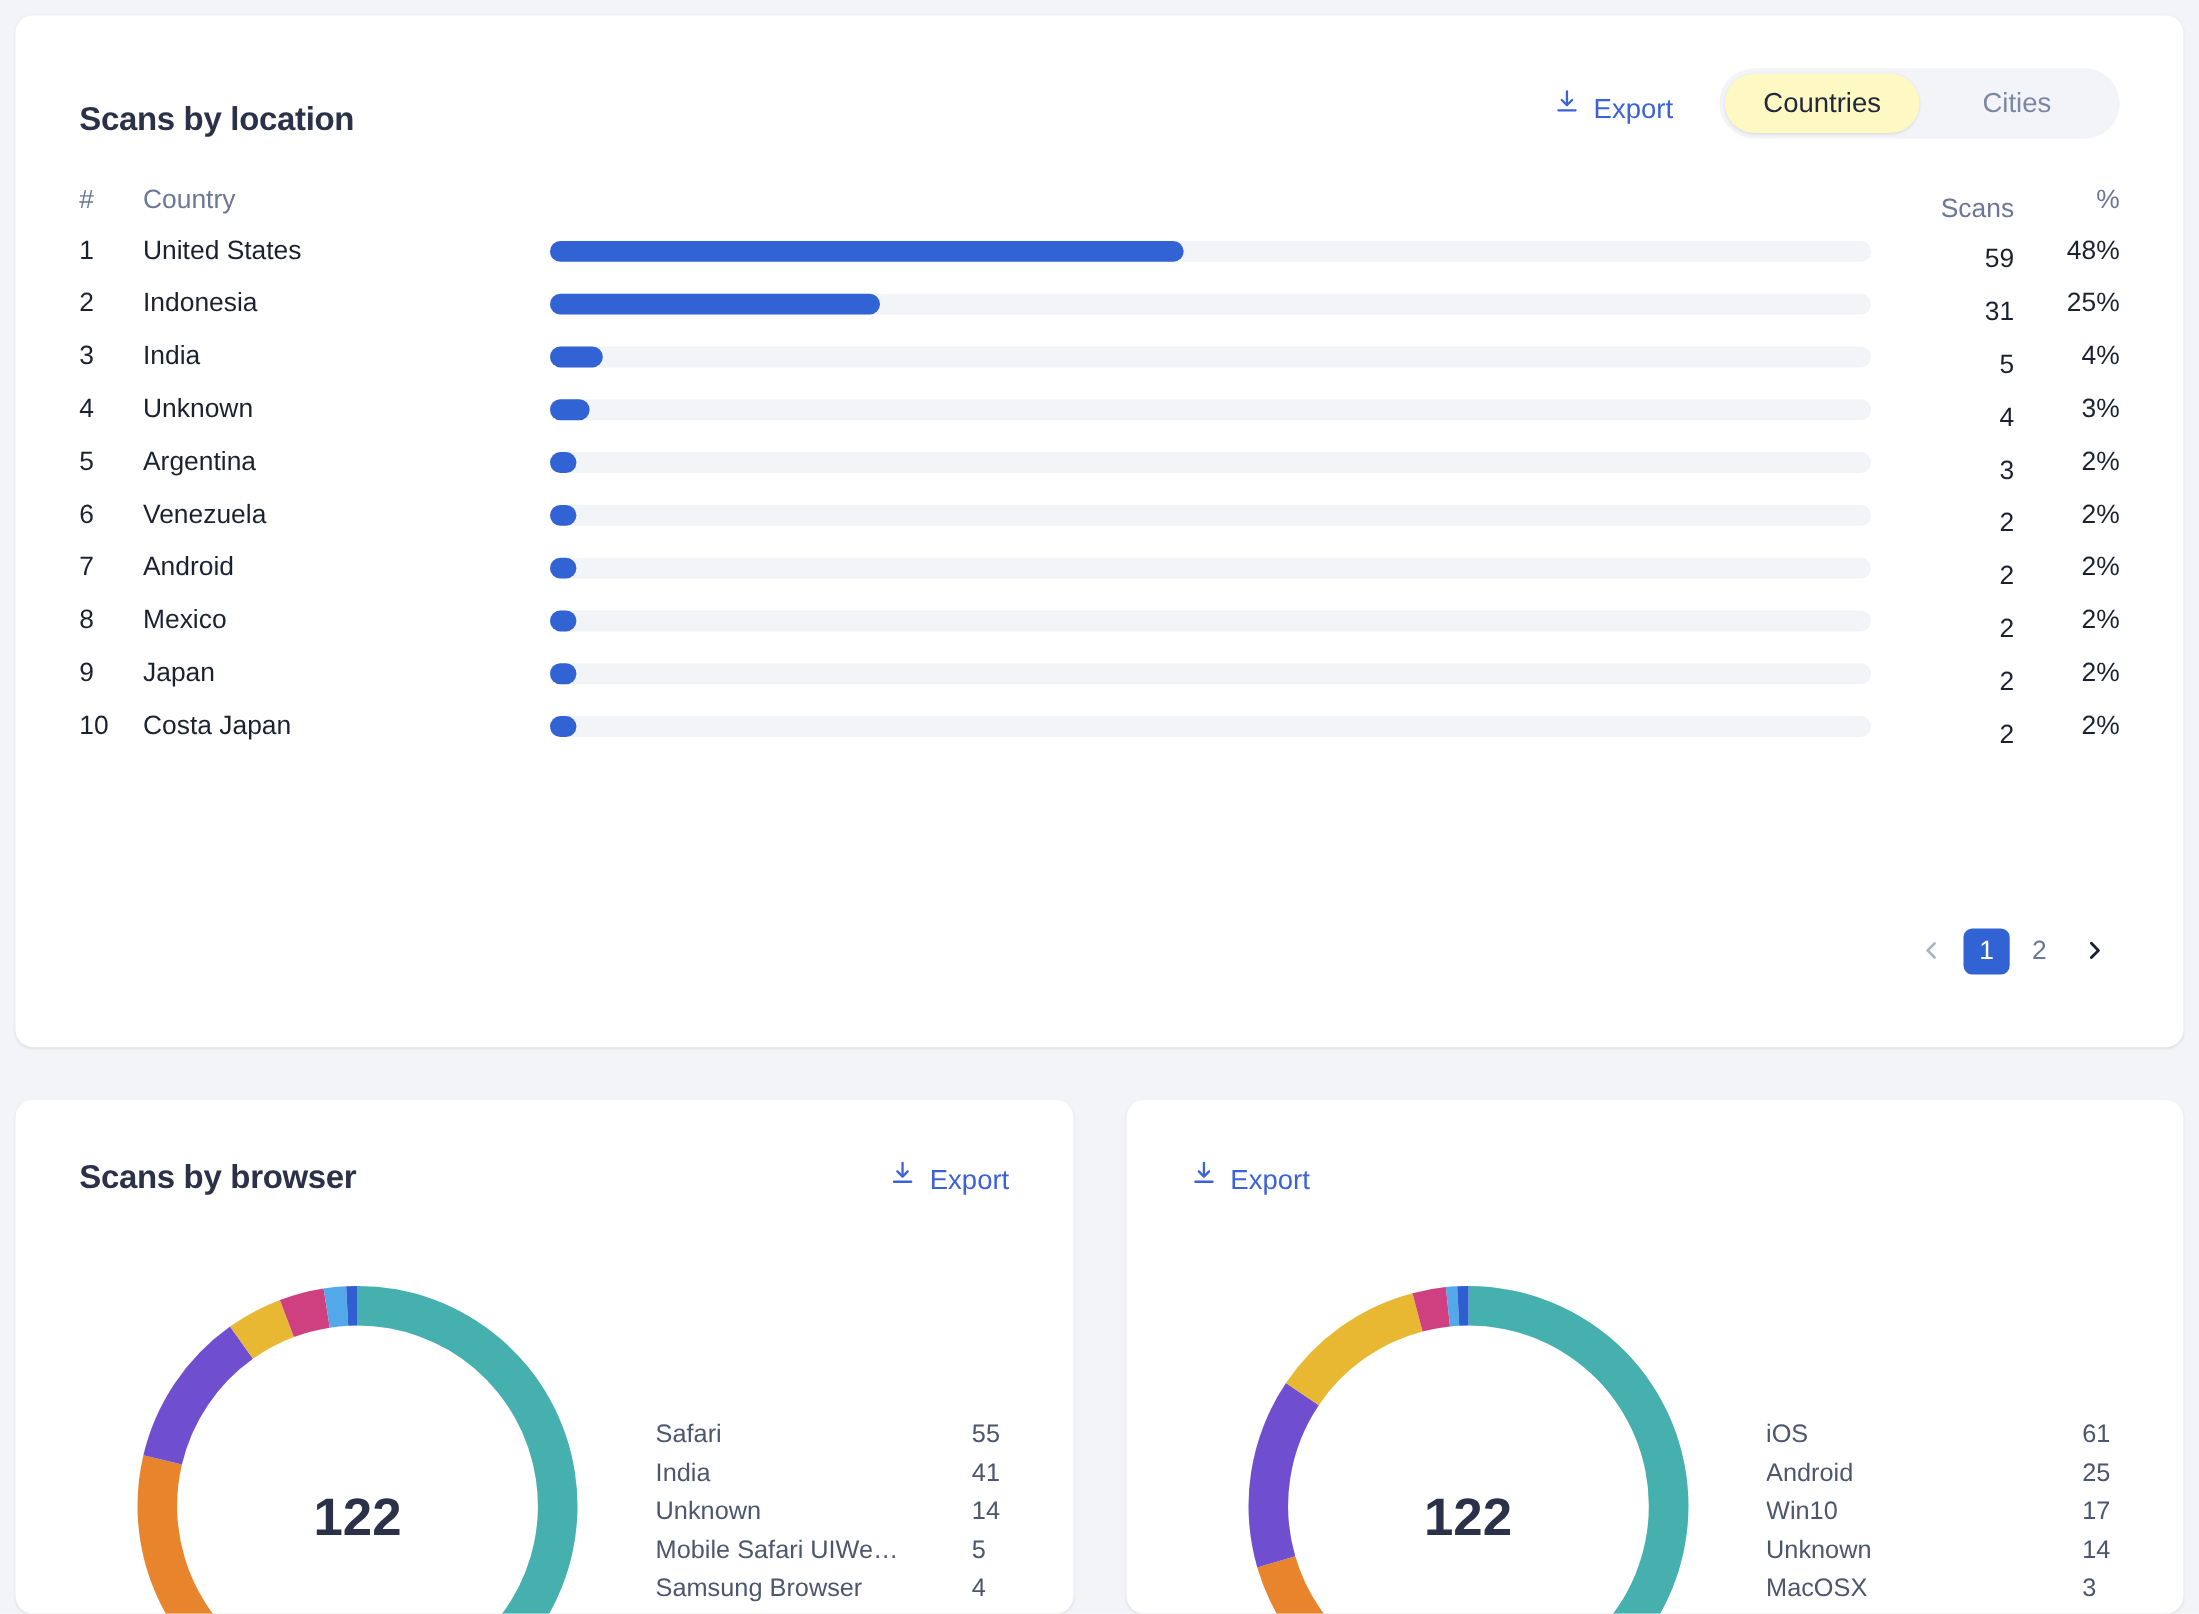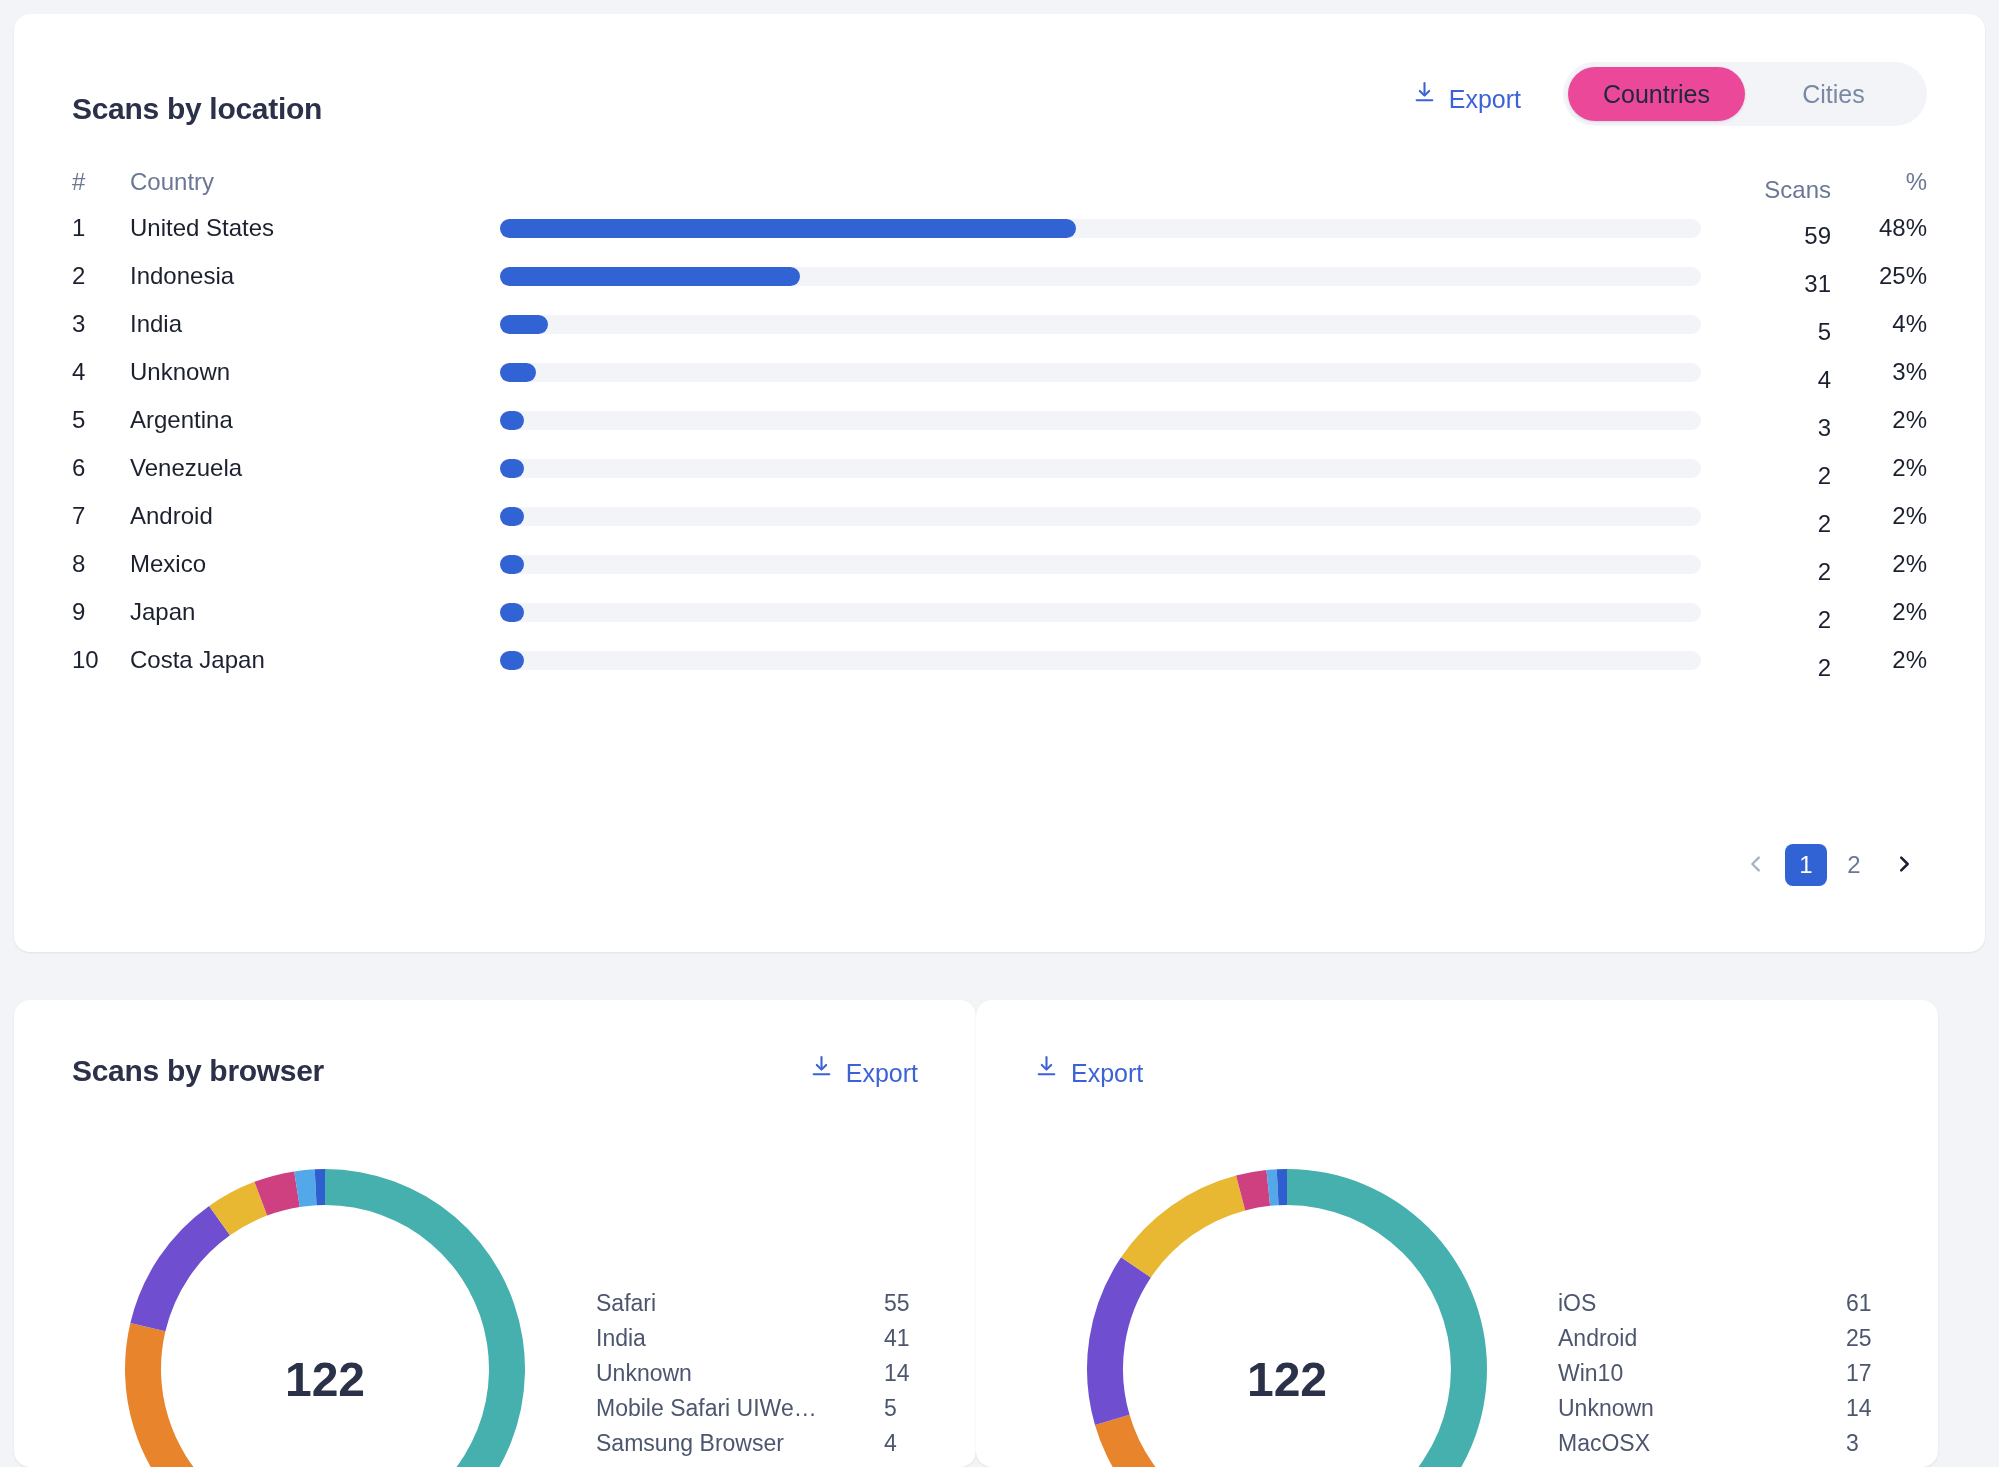--- a/index.html
+++ b/index.html
@@ -28,20 +28,21 @@
 
   .card-location {
     width: 1971px;
     height: 938px;
     padding: 48px 58px 0 58px;
     position: relative;
   }
 
   .bottom-row {
     display: flex;
+    gap: 48px;
     margin-top: 48px;
   }
 
   .card-browser, .card-os {
     width: 962px;
     height: 467px;
     padding: 48px 58px 0 58px;
     position: relative;
     overflow: hidden;
   }
@@ -101,21 +102,21 @@
     align-items: center;
     justify-content: center;
     font-size: 25px;
     color: #7b88a4;
     cursor: pointer;
     border: none;
     background: transparent;
     font-family: "Liberation Sans", sans-serif;
   }
   .toggle-opt.active {
-    background: #ec4899;
+    background: #fef9c3;
     color: #22283c;
     box-shadow: 0 1px 3px rgba(16,24,40,0.12);
   }
 
   
   .tbl { width: 100%; margin-top: 34px; }
 
   .trow {
     display: flex;
     align-items: center;

